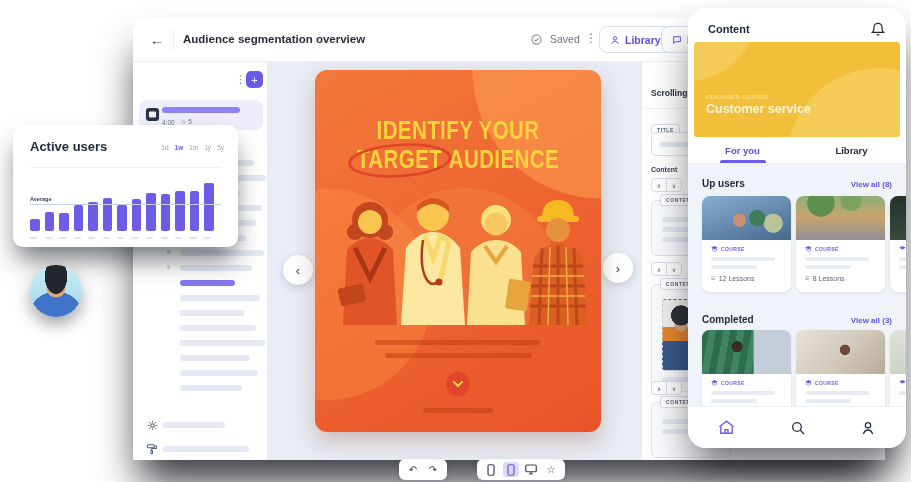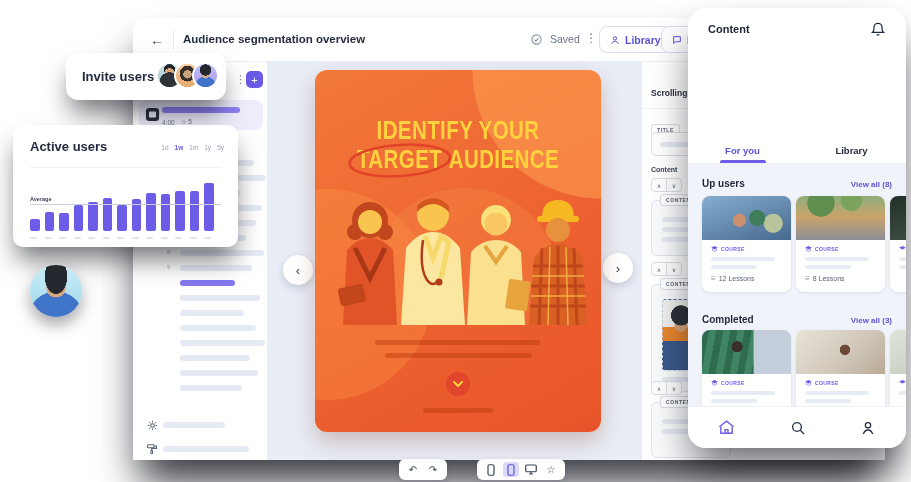--- a/index.html
+++ b/index.html
@@ -392,26 +392,20 @@
     <div class="p-line" style="left:60px;top:270px;width:165px;height:5px;"></div>
     <div class="p-line" style="left:70px;top:283px;width:147px;height:5px;"></div>
     <div class="down-btn abs">
       <svg width="10" height="6" viewBox="0 0 10 6">
           <path d="M1 1l4 4 4-4" fill="none" stroke="#FFD23E" stroke-width="2" stroke-linecap="round"></path>
         </svg>
     </div>
     <div class="p-line" style="left:108px;top:338px;width:70px;height:5px;"></div>
   </div>
 
-  <div id="invite" class="fcard">
-    <div class="invite-title abs">Invite users</div>
-    <div class="av av1"></div>
-    <div class="av av2"></div>
-    <div class="av av3"></div>
-  </div>
 
   <div id="active" class="fcard">
     <div class="au-title abs">Active users</div>
     <div class="ranges abs">
       <span>1d</span>
       <span class="on">1w</span>
       <span>1m</span>
       <span>1y</span>
       <span>5y</span>
     </div>
@@ -456,20 +450,24 @@
 
   <div id="phone" class="abs">
     <div class="ph-head abs">Content</div>
     <div class="bell abs">
       <svg width="16" height="16" viewBox="0 0 24 24" fill="none" stroke="currentColor" stroke-width="1.8">
           <path d="M18 9.5a6 6 0 10-12 0c0 6-2 7.5-2 7.5h16s-2-1.5-2-7.5"></path>
           <path d="M10.2 20a2 2 0 003.6 0"></path>
         </svg>
     </div>
 
+    <div class="featured abs">
+      <div class="feat-eyebrow abs">FEATURED COURSE</div>
+      <div class="feat-title abs">Customer service</div>
+    </div>
 
     <div class="tabs abs">
       <div class="tab on">
           <span>For you</span>
           <span class="underline"></span>
         </div>
       <div class="tab off">
           <span>Library</span>
         </div>
     </div>

